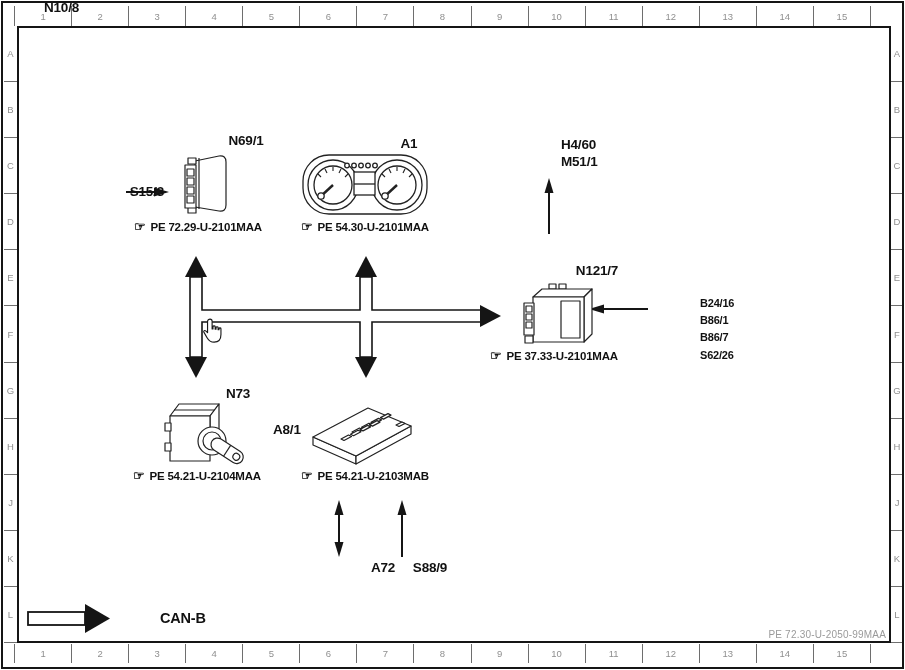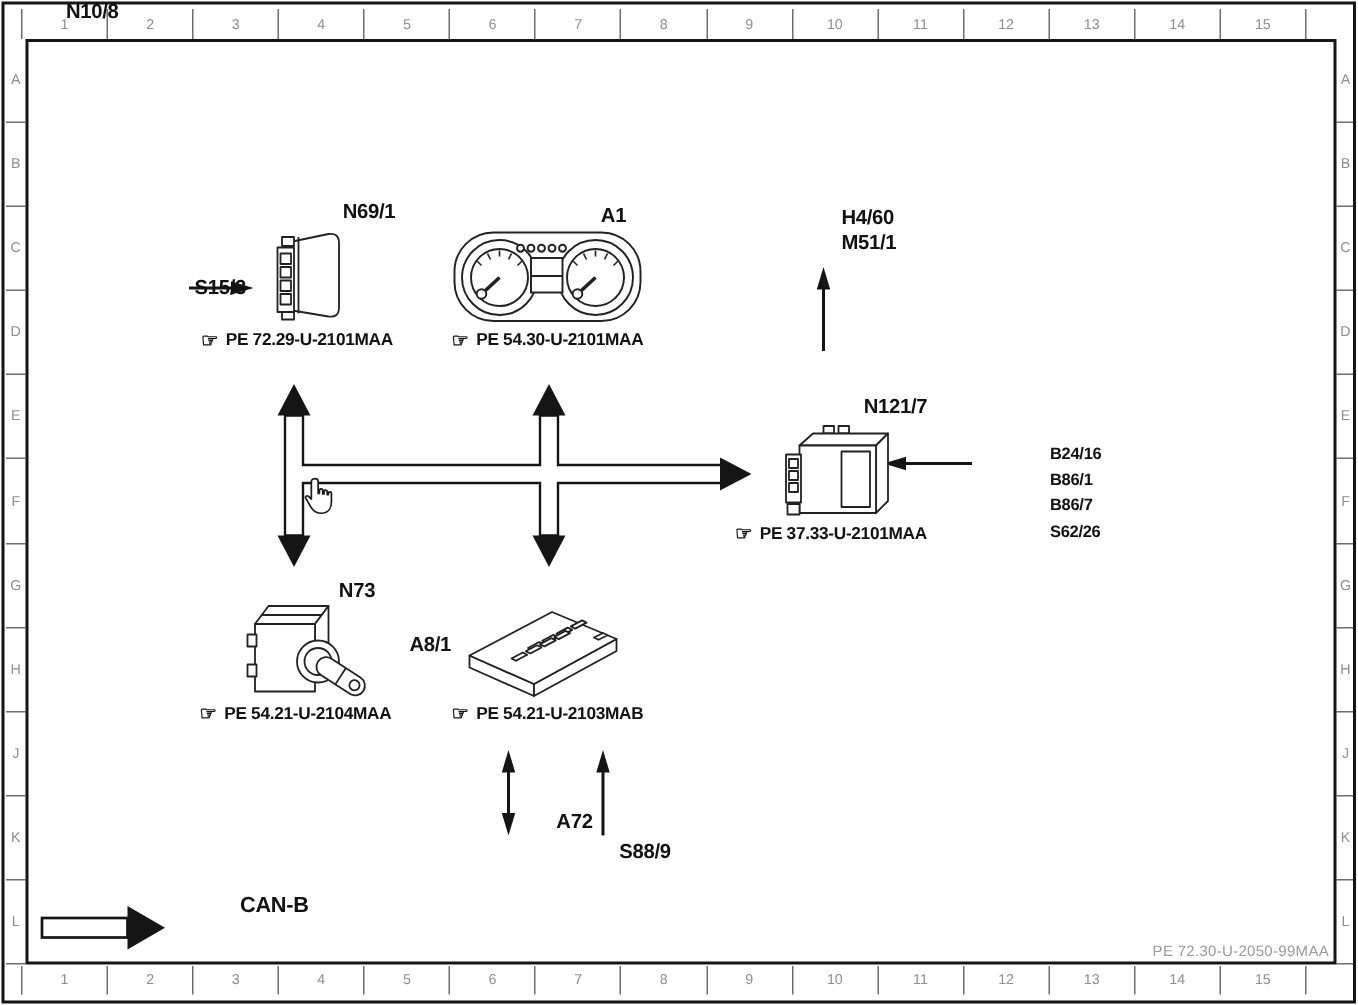--- a/index.html
+++ b/index.html
@@ -26,23 +26,23 @@
   .center{text-align:center;}
   .p-n69{left:172px;top:133px;width:60px;}
   .p-s15{left:70px;top:184px;width:50px;text-align:right;}
   .p-a1{left:335px;top:136px;width:60px;}
   .p-h4{left:517px;top:137px;width:64px;line-height:16.5px;text-align:left;}
   .p-n121{left:522px;top:263px;width:62px;}
   .p-binputs{left:656px;top:295px;line-height:17.2px;}
   .b-label{font-weight:bold;font-size:11px;color:#111;letter-spacing:-0.2px;}
   .p-n73{left:164px;top:386px;width:60px;}
   .p-a8{left:229px;top:422px;}
-  .p-a72{left:314px;top:540px;width:50px;}
+  .p-a72{left:314px;top:560px;width:50px;}
   .p-s88{left:361px;top:560px;width:50px;}
-  .p-canb{left:116px;top:596px;font-size:14.5px;}
+  .p-canb{left:116px;top:610px;font-size:14.5px;}
   .ref{position:absolute;display:flex;align-items:center;gap:5px;font-weight:bold;
        font-size:11.5px;color:#111;white-space:nowrap;letter-spacing:-0.2px;}
   .hand{font-size:13px;line-height:1;}
   .p-ref-n69{left:134px;top:220px;}
   .p-ref-a1{left:301px;top:220px;}
   .p-ref-n121{left:490px;top:349px;}
   .p-ref-n73{left:133px;top:469px;}
   .p-ref-n10{left:301px;top:469px;}
   .sheet-ref{position:absolute;right:19px;top:629px;font-size:10px;color:#9a9a9a;
        letter-spacing:0.2px;}

